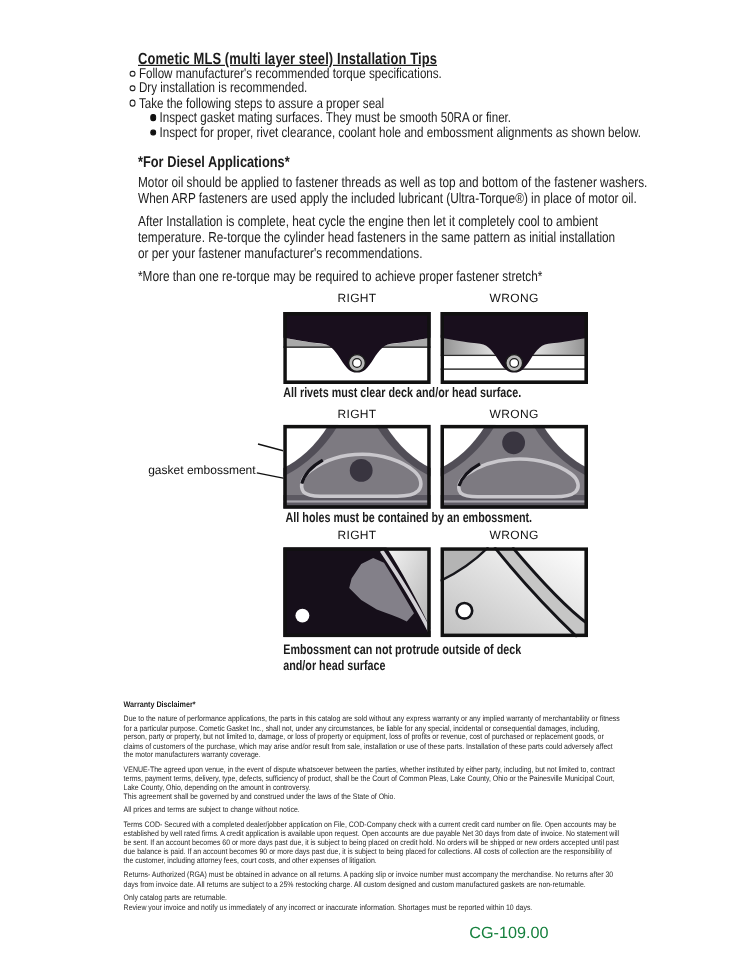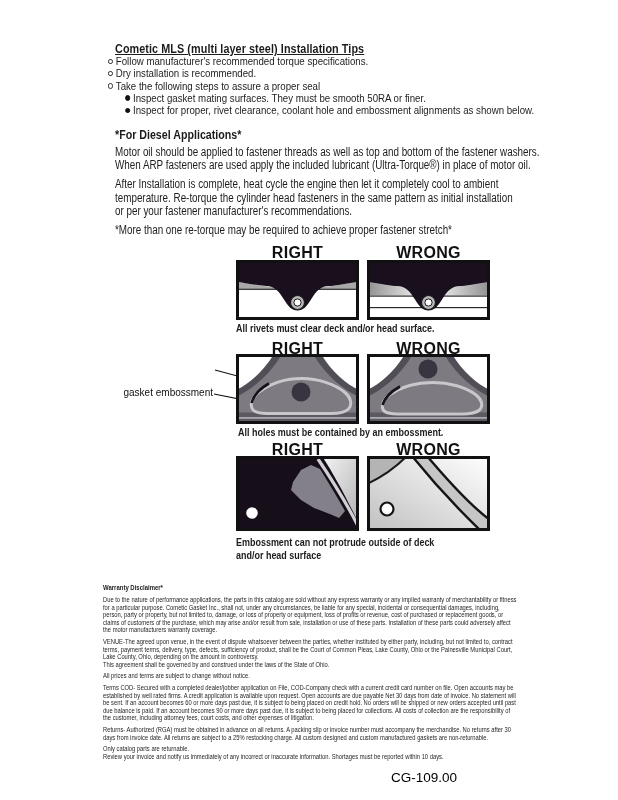--- a/index.html
+++ b/index.html
@@ -20,36 +20,36 @@
   .tip{display:flex;align-items:flex-start;white-space:nowrap;}
   .tip .mk{flex:none;width:3.5px;height:3.5px;border:1px solid #222;border-radius:50%;
            margin:3.5px 4px 0 0;background:#fff;}
   .tip.sub{margin-left:21px;}
   .tip.sub .mk{background:#111;border-color:#111;}
 
   .diesel{position:absolute;left:115px;top:118px;width:600px;}
   .diesel h2{margin:0 0 4px 0;font-size:13px;line-height:14px;white-space:nowrap;}
   .diesel p{margin:0 0 6px 0;font-size:12px;line-height:13.2px;}
 
-  .dheader{position:absolute;width:123px;text-align:center;font-size:16px;font-weight:700;
+  .dheader{position:absolute;width:123px;text-align:center;font-size:10px;font-weight:400;
            letter-spacing:.3px;color:#111;}
   .panel{position:absolute;width:123px;}
   .panel svg{display:block;width:123px;}
   .dcaption{position:absolute;font-size:11.5px;font-weight:bold;line-height:13px;white-space:pre-line;}
 
   .callout{position:absolute;left:100px;width:113px;text-align:right;font-size:10px;
            line-height:11px;white-space:pre-line;color:#111;}
   .pointer-overlay{position:absolute;left:213px;top:352px;pointer-events:none;}
 
   .warranty{position:absolute;left:103px;top:574px;width:470px;}
   .warranty h3{margin:0 0 4px 0;font-size:6.8px;line-height:8px;}
   .warranty p{margin:0 0 4px 0;font-size:6.6px;line-height:7.6px;color:#1f1f1f;}
   .warranty p.tight{margin-bottom:0;}
 
-  .footer-code{position:absolute;left:391px;top:760px;font-size:13.5px;color:#000000;}
+  .footer-code{position:absolute;left:391px;top:760px;font-size:13.5px;color:#15803d;}
 </style>
 </head>
 <body>
 
 <div class="page">
 
   <h1 class="title cx80">Cometic MLS (multi layer steel) Installation Tips</h1>
 
   <div class="tips cx82">
     <div class="tip">

